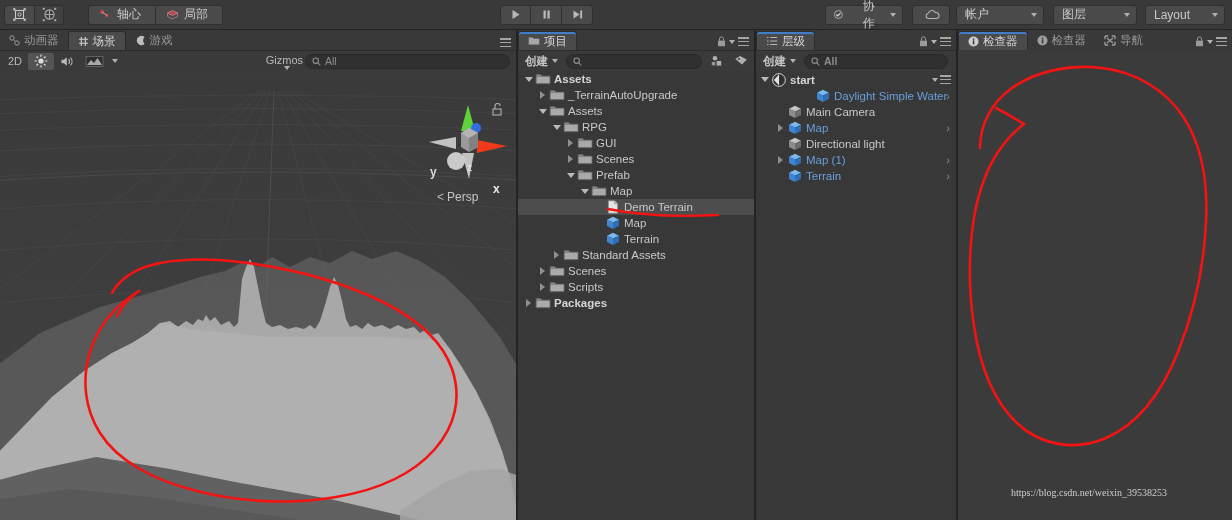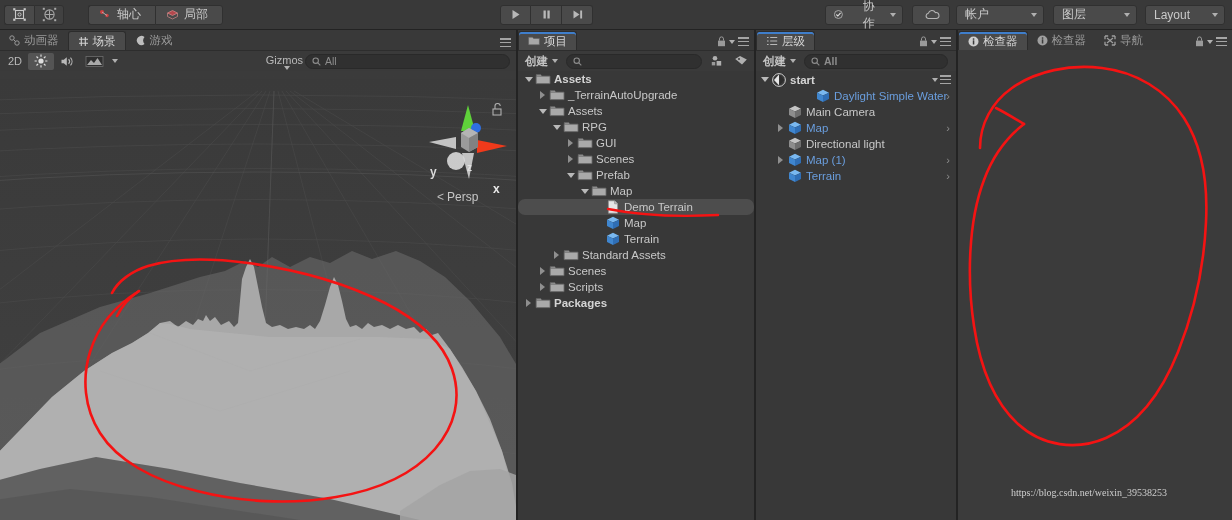--- a/index.html
+++ b/index.html
@@ -575,21 +575,21 @@
         <div class="row" style="padding-left: 60px;">
           <span class="arrow">
             <span class="tri-d"></span>
           </span>
           <span class="ico"><svg width="16" height="16" viewBox="0 0 16 16">
               <path d="M1.2 3.6h4.6l1.2 1.6h8v7.4H1.2Z" fill="#9d9d9d" stroke="#5c5c5c" stroke-width="0.7"></path>
               <path d="M1.2 5.2h13.8v7.4H1.2Z" fill="#a9a9a9" stroke="#5c5c5c" stroke-width="0.7"></path>
             </svg></span>
           <span class="lbl">Map</span>
         </div>
-        <div class="row selected" style="padding-left: 74px; border-radius: 7px;">
+        <div class="row selected" style="padding-left: 74px;">
           <span class="arrow"></span>
           <span class="ico"><svg width="16" height="16" viewBox="0 0 16 16">
               <path d="M3.4 1.8h6.2l3 3v9.4H3.4Z" fill="#e4e4e4" stroke="#8d8d8d" stroke-width="0.7"></path>
               <path d="M9.6 1.8v3h3" fill="#bdbdbd" stroke="#8d8d8d" stroke-width="0.7"></path>
             </svg></span>
           <span class="lbl">Demo Terrain</span>
         </div>
         <div class="row" style="padding-left: 74px;">
           <span class="arrow"></span>
           <span class="ico"><svg width="16" height="16" viewBox="0 0 16 16">

